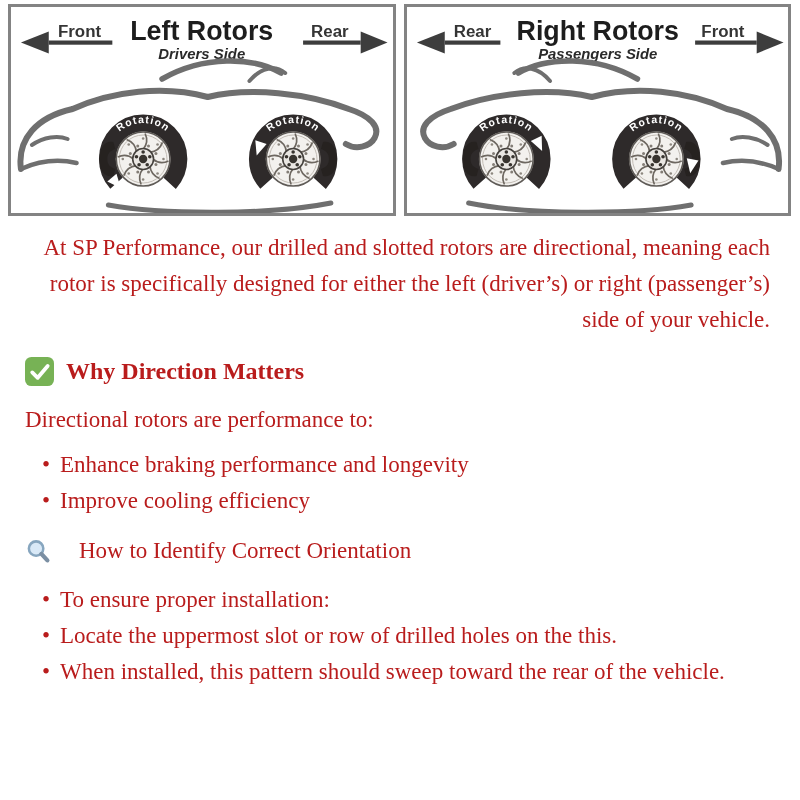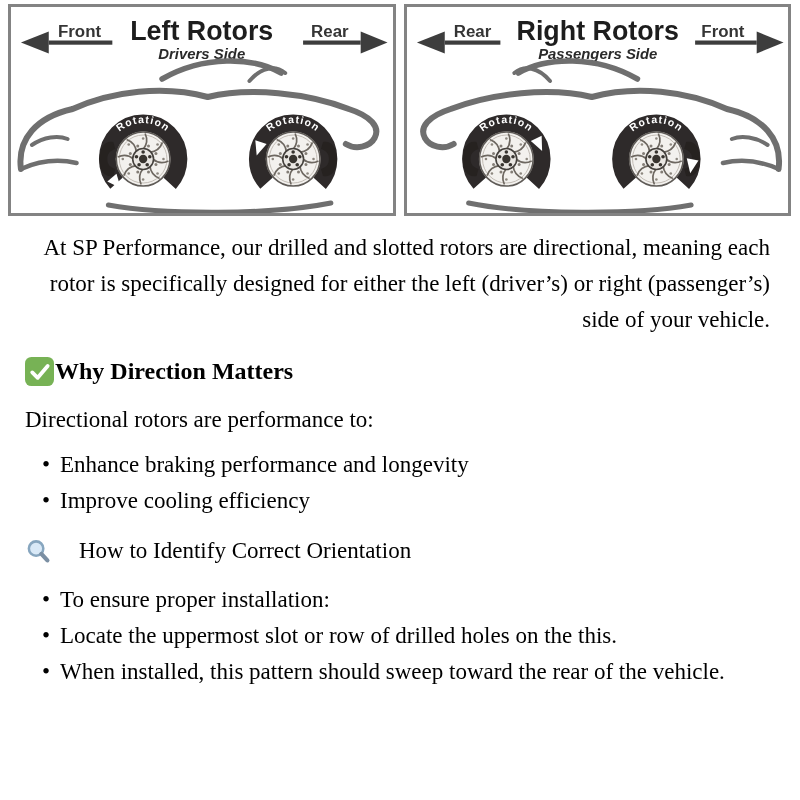--- a/index.html
+++ b/index.html
@@ -1,35 +1,35 @@
 <!DOCTYPE html>
 <html><head>
 <meta charset="utf-8">
 <style>
   html,body{margin:0;padding:0;background:#fff;}
   .page{position:relative;width:800px;height:800px;background:#ffffff;overflow:hidden;
-        font-family:"Liberation Serif","DejaVu Serif",serif;color:#000000;}
+        font-family:"Liberation Serif","DejaVu Serif",serif;color:#b91c1c;}
 
   
   .diagram{display:flex;gap:8px;padding:4px 9px 0 8px;}
   .panel{flex:1;height:212px;border:3px solid #838383;background:#fff;box-sizing:border-box;}
   .panel svg{display:block;width:100%;height:100%;}
 
   .dir{font:700 17px "Liberation Sans","DejaVu Sans",sans-serif;fill:#353535;}
   .dirlabel rect,.dirlabel polygon{fill:#3d3d3d;}
   .ptitle{font:700 27px "Liberation Sans","DejaVu Sans",sans-serif;fill:#1d1d1d;}
   .psub{font:italic 700 15px "Liberation Sans","DejaVu Sans",sans-serif;fill:#2a2a2a;}
   .rot{font:700 10.5px "Liberation Sans","DejaVu Sans",sans-serif;fill:#ffffff;letter-spacing:1.2px;}
   .rotarrow{fill:#ffffff;}
 
   
   .content{padding:14px 30px 0 25px;font-size:23px;line-height:36px;}
   .intro{margin:0;max-width:752px;text-align:right;}
   h2{display:flex;align-items:center;}
-  .h-why{font-size:24px;font-weight:700;margin:16px 0 0 0;gap:1px;line-height:34px;}
+  .h-why{font-size:24px;font-weight:700;margin:16px 0 0 0;gap:12px;line-height:34px;}
   .h-identify{font-size:23px;font-weight:400;margin:15px 0 0 0;gap:27px;line-height:34px;}
   .lead{margin:14px 0 0 0;}
   ul{list-style:none;margin:9px 0 0 0;padding:0;}
   ul.second{margin-top:14px;}
   li{position:relative;padding-left:35px;max-width:680px;}
   li::before{content:"\2022";position:absolute;left:17px;top:0;}
   .check-icon svg,.mag-icon svg{display:block;}
   .check-icon{flex:0 0 auto;}
   .mag-icon{flex:0 0 auto;}
 </style>

